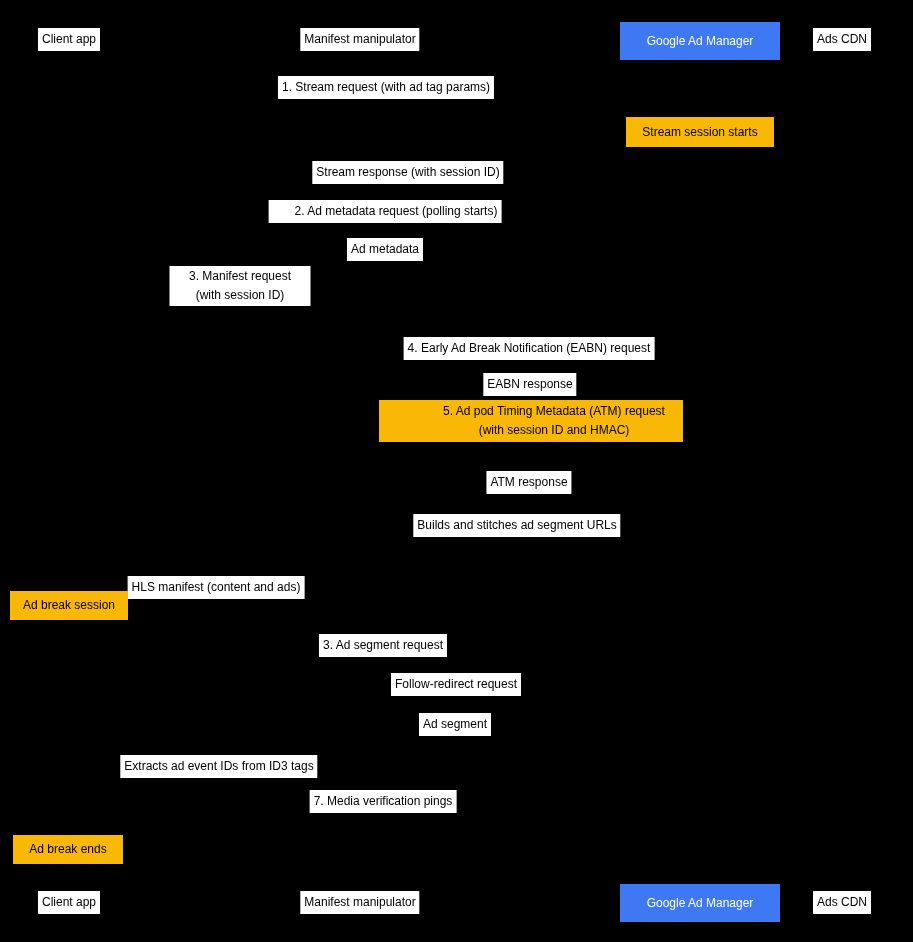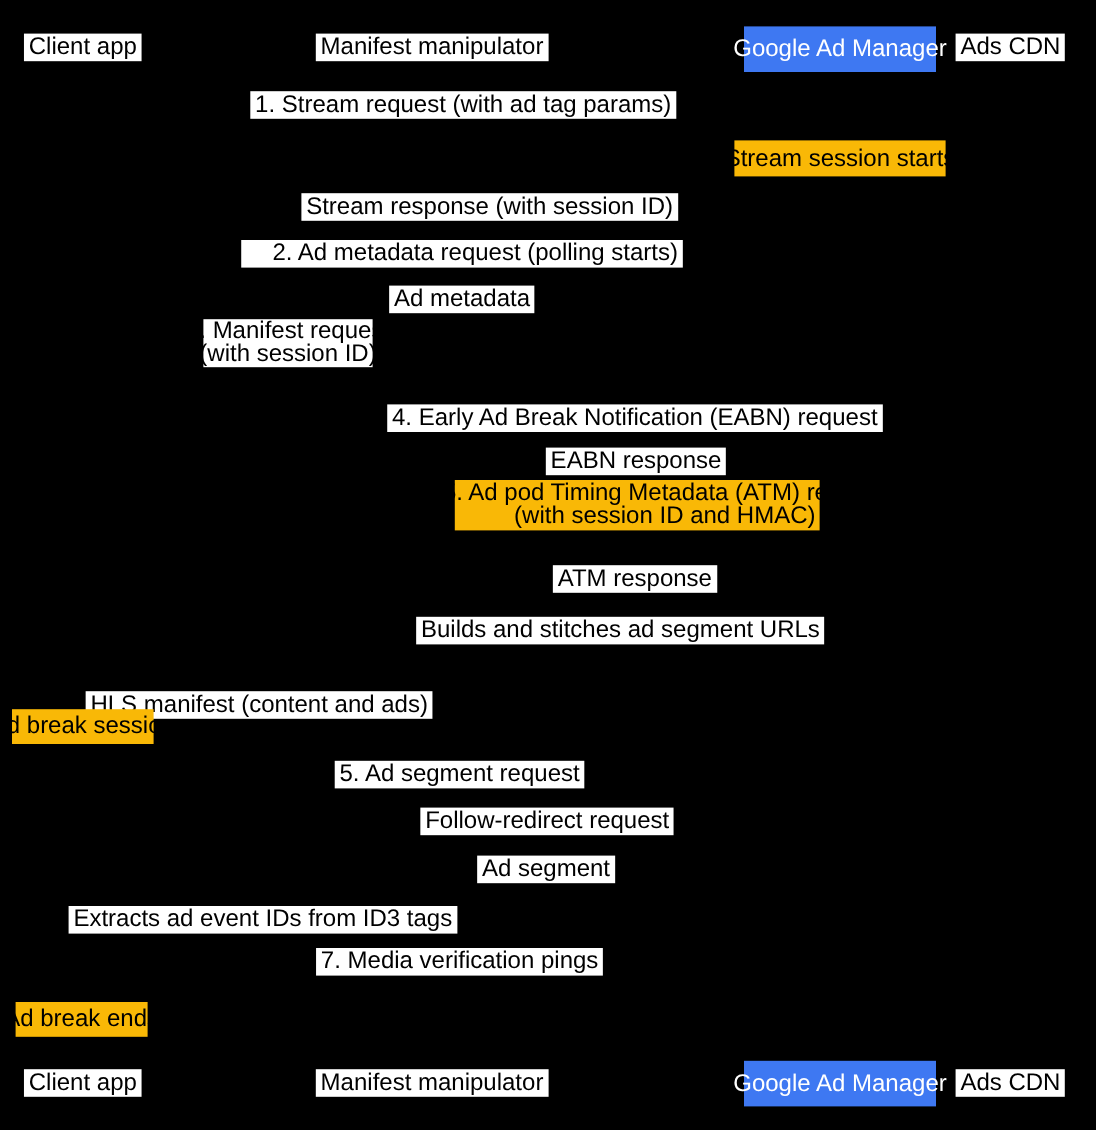--- a/index.html
+++ b/index.html
@@ -3,21 +3,21 @@
 <meta charset="utf-8">
 <style>
   html,body{margin:0;padding:0;background:#000;}
   #diagram{
     position:relative;width:913px;height:942px;background:var(--background,#000);
     font-family:"Liberation Sans","DejaVu Sans",sans-serif;overflow:hidden;
   }
   .label{
     position:absolute;transform:translateX(-50%);
     background:var(--label_bg,#fff);color:var(--label_text,#000);
-    font-size:20px;line-height:19px;padding:2px 4px;white-space:nowrap;
+    font-size:12px;line-height:19px;padding:2px 4px;white-space:nowrap;
   }
   .box{
     display:flex;flex-direction:column;align-items:center;justify-content:center;
     padding:0;box-sizing:border-box;
   }
   .highlight{background:var(--highlight_bg,#F9B806);color:var(--label_text,#000);}
   .primary{background:var(--primary_bg,#3E78F2);color:var(--primary_text,#fff);}
 </style>
 </head>
 <body>
@@ -25,37 +25,37 @@
 <div id="diagram" style="--background: #000000; --label_bg: #ffffff; --label_text: #000000; --highlight_bg: #F9B806; --primary_bg: #3E78F2; --primary_text: #ffffff;">
     <div class="label" style="left: 69px; top: 28px;">Client app</div>
     <div class="label" style="left: 69px; top: 891px;">Client app</div>
     <div class="label" style="left: 360px; top: 28px;">Manifest manipulator</div>
     <div class="label" style="left: 360px; top: 891px;">Manifest manipulator</div>
     <div class="label primary box" style="left: 700px; top: 22px; width: 160px; height: 38px;">Google Ad Manager</div>
     <div class="label primary box" style="left: 700px; top: 884px; width: 160px; height: 38px;">Google Ad Manager</div>
     <div class="label" style="left: 842px; top: 28px;">Ads CDN</div>
     <div class="label" style="left: 842px; top: 891px;">Ads CDN</div>
     <div class="label" style="left: 386px; top: 76px;">1. Stream request (with ad tag params)</div>
-    <div class="label highlight box" style="left: 700px; top: 117px; width: 176px; height: 30px;">Stream session starts</div>
+    <div class="label highlight box" style="left: 700px; top: 117px; width: 148px; height: 30px;">Stream session starts</div>
     <div class="label" style="left: 385px; top: 161px; margin-left: 23px;">Stream response (with session ID)</div>
     <div class="label" style="left: 385px; top: 200px; padding-left: 26px;">2. Ad metadata request (polling starts)</div>
     <div class="label" style="left: 385px; top: 238px;">Ad metadata</div>
     <div class="label box" style="left: 204px; top: 266px; width: 141px; height: 40px; margin-left: 36px;">
       <div>3. Manifest request</div>
       <div>(with session ID)</div>
     </div>
     <div class="label" style="left: 529px; top: 337px;">4. Early Ad Break Notification (EABN) request</div>
     <div class="label" style="left: 530px; top: 373px;">EABN response</div>
     <div class="label highlight box" style="left: 531px; top: 400px; width: 304px; height: 42px; padding-left: 46px;">
       <div>5. Ad pod Timing Metadata (ATM) request</div>
       <div>(with session ID and HMAC)</div>
     </div>
     <div class="label" style="left: 529px; top: 471px;">ATM response</div>
     <div class="label" style="left: 517px; top: 514px;">Builds and stitches ad segment URLs</div>
     <div class="label" style="left: 216px; top: 547px; margin-top: 29px;">HLS manifest (content and ads)</div>
     <div class="label highlight box" style="left: 69px; top: 591px; width: 118px; height: 29px;">Ad break session</div>
-    <div class="label" style="left: 383px; top: 634px;">5. Ad segment request</div>
+    <div class="label" style="left: 383px; top: 634px;">3. Ad segment request</div>
     <div class="label" style="left: 456px; top: 673px;">Follow-redirect request</div>
     <div class="label" style="left: 455px; top: 713px;">Ad segment</div>
     <div class="label" style="left: 219px; top: 755px;">Extracts ad event IDs from ID3 tags</div>
     <div class="label" style="left: 383px; top: 790px;">7. Media verification pings</div>
     <div class="label highlight box" style="left: 68px; top: 835px; width: 110px; height: 29px;">Ad break ends</div>
   </div>
 
 </body></html>

